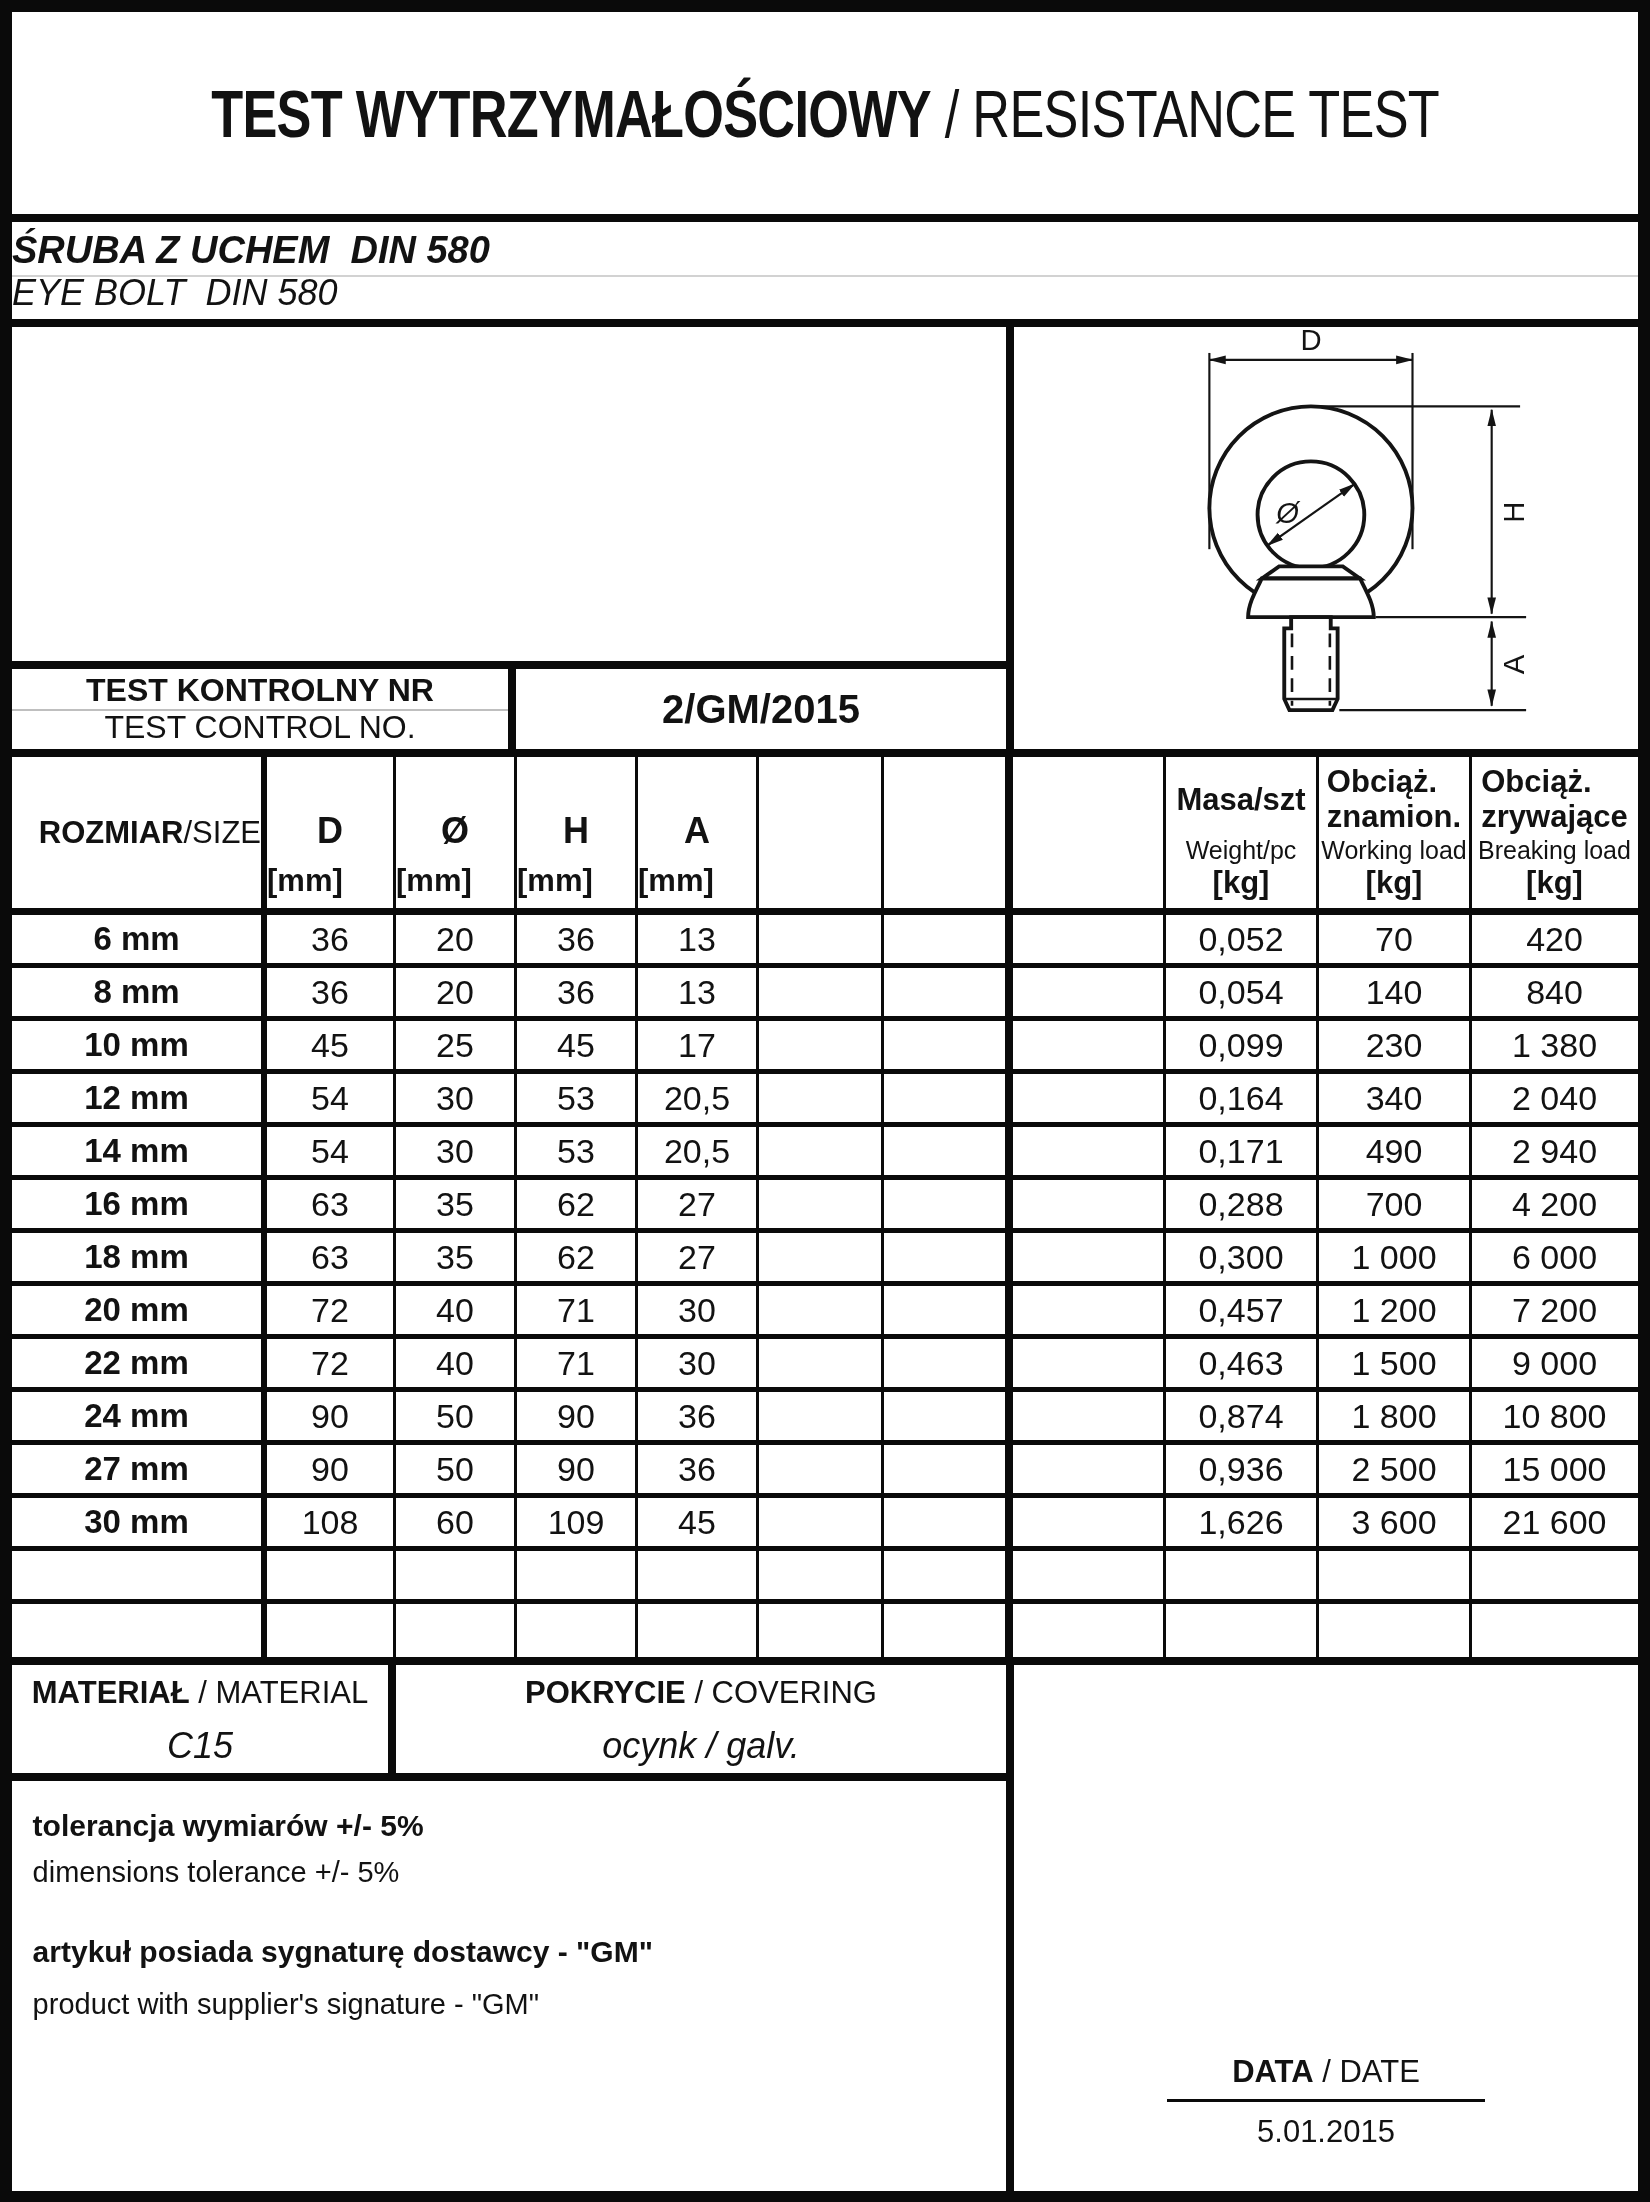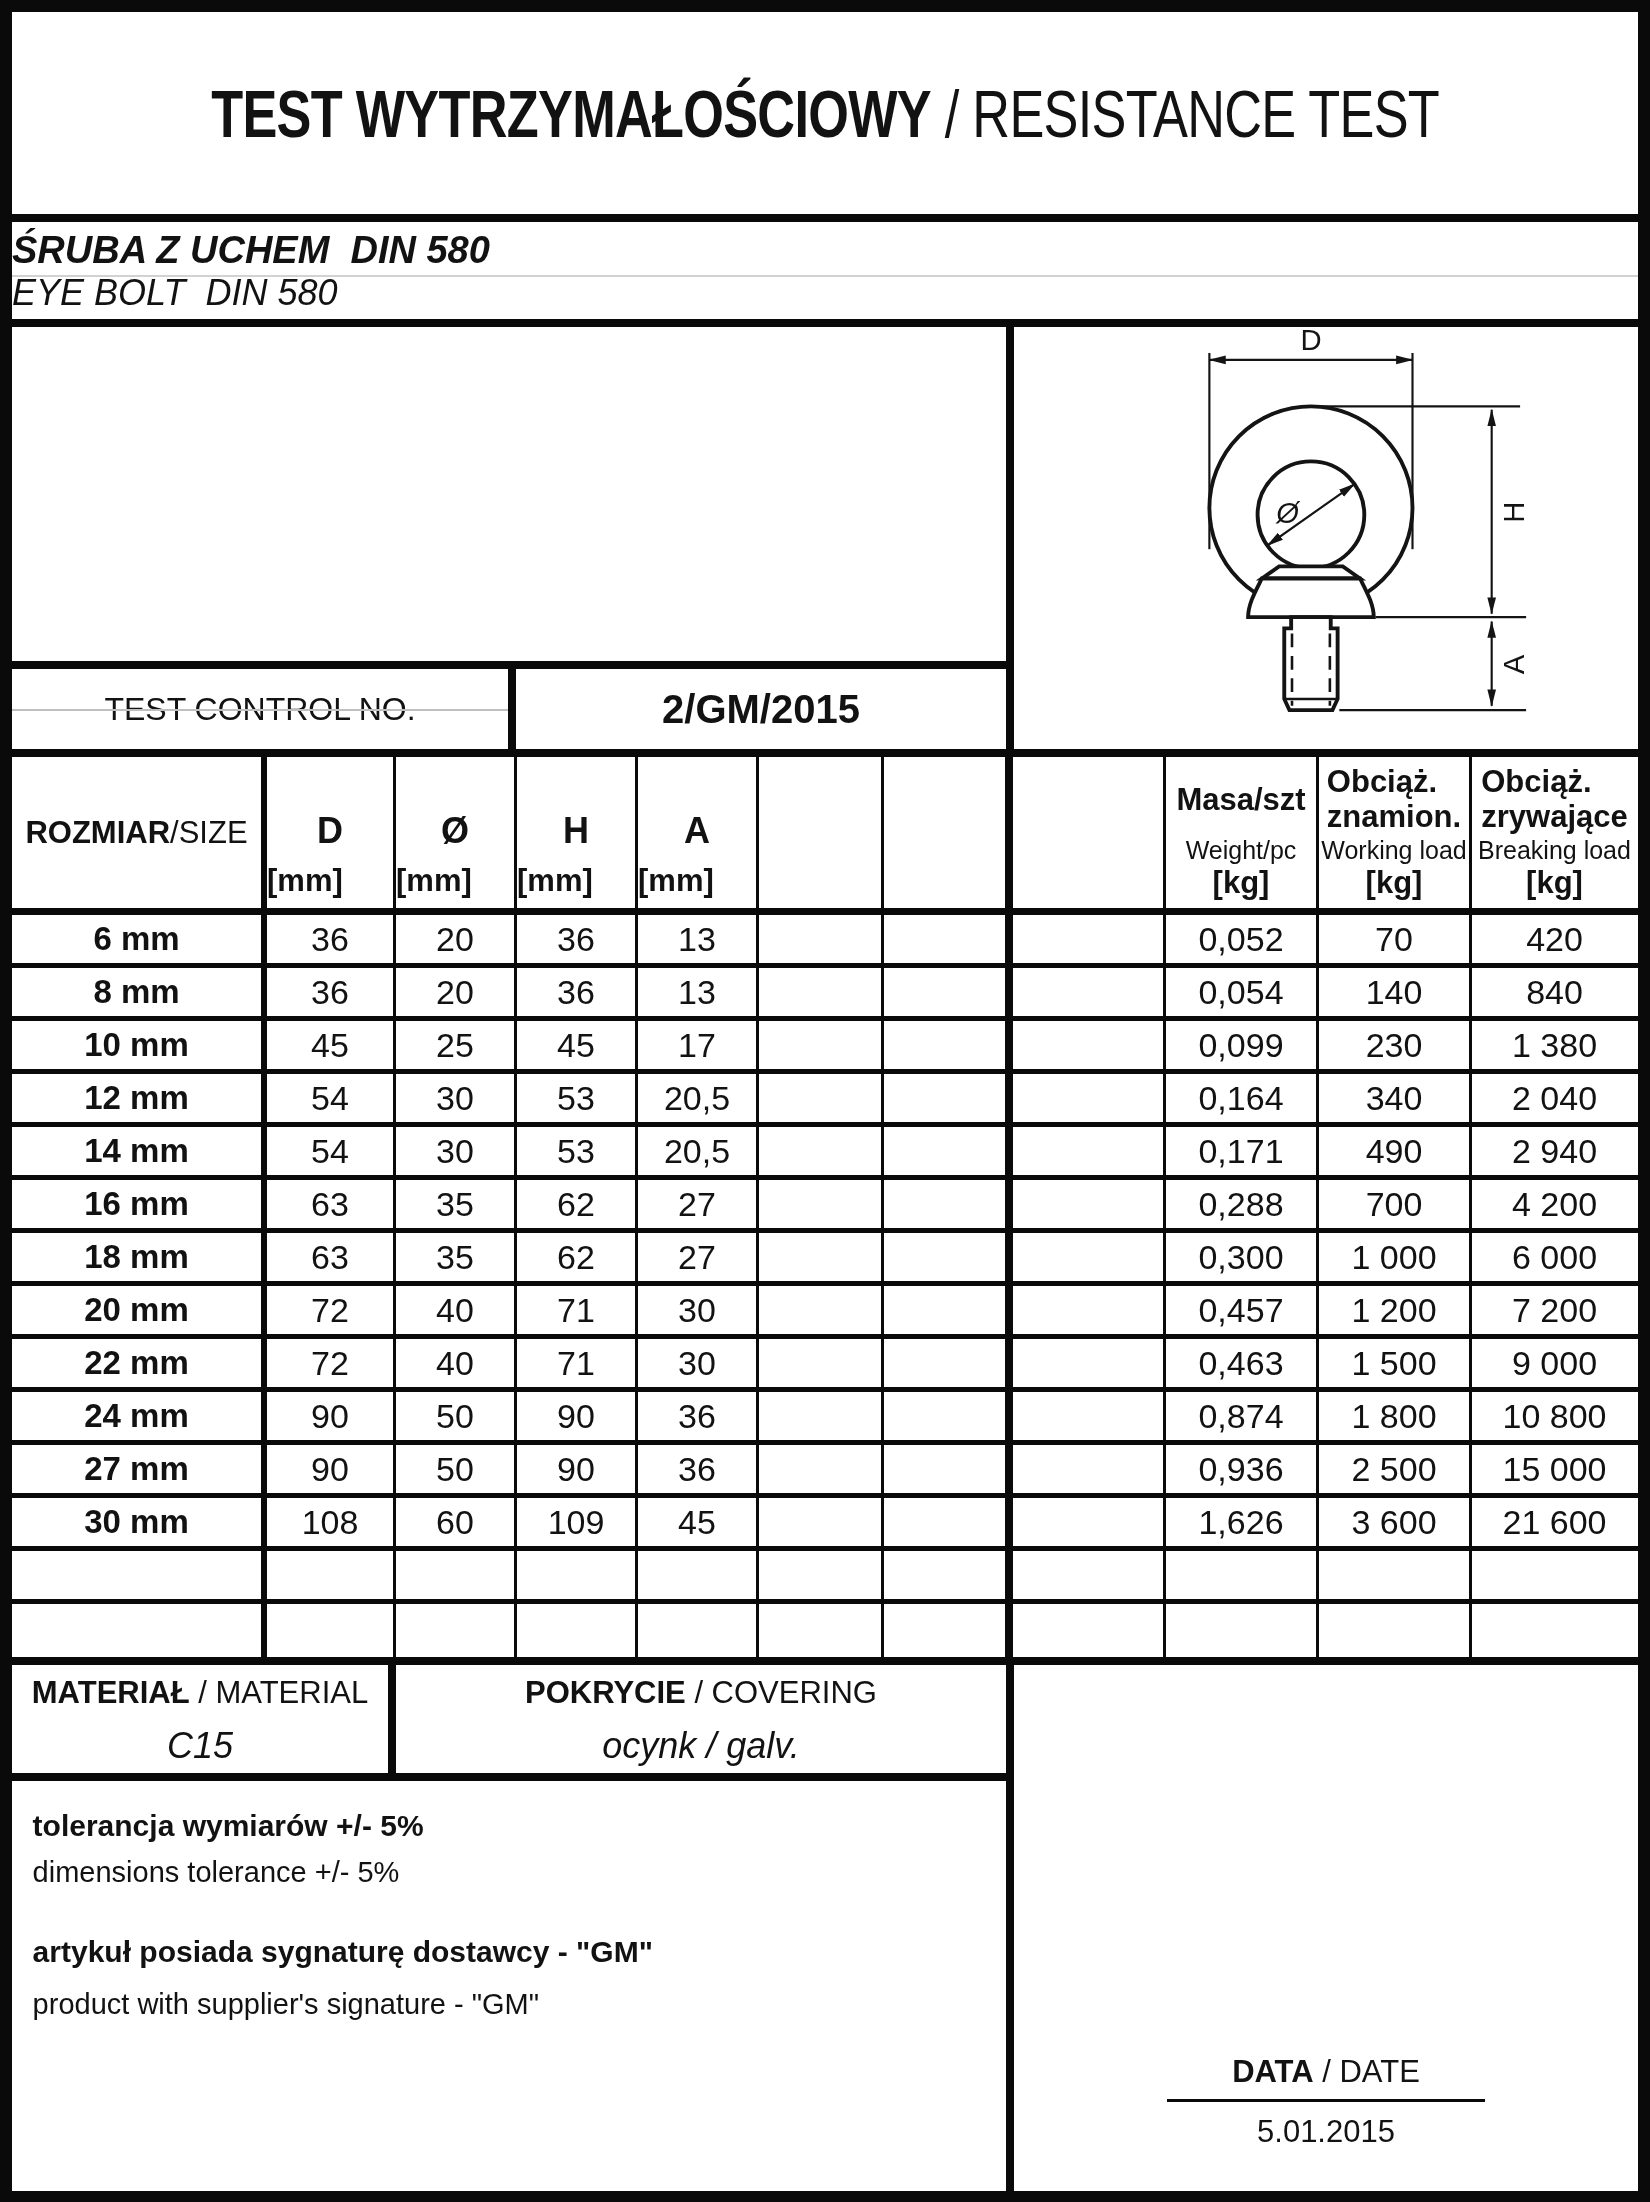--- a/index.html
+++ b/index.html
@@ -39,21 +39,21 @@
   .tbody .trow:last-child { border-bottom: 0; }
   .cell, .hcell { flex: none; height: 100%; }
   .c1 { width: 249px; }
   .c2 { width: 132px; border-left: 6.9px solid #0a0a0a; }
   .c3, .c4, .c5 { width: 121px; border-left: 3.4px solid #0a0a0a; }
   .c6 { width: 125px; border-left: 3.4px solid #0a0a0a; }
   .c7 { width: 124px; border-left: 3.4px solid #0a0a0a; }
   .c8 { width: 158px; border-left: 8.6px solid #0a0a0a; }
   .c9, .c10 { width: 153px; border-left: 3.4px solid #0a0a0a; }
   .c11 { width: 168px; border-left: 3.4px solid #0a0a0a; }
-  .hsize { display: flex; align-items: center; justify-content: center; font-size: 31px; }
+  .hsize { display: flex; align-items: center; justify-content: flex-end; font-size: 31px; }
   .hdim { position: relative; }
   .hdim .letter { position: absolute; top: 53px; left: 0; right: 0; text-align: center; font-weight: 700; font-size: 36px; }
   .hdim .unit { position: absolute; bottom: 8.6px; left: 0; right: 0; font-weight: 700; font-size: 31px; }
   .hres { display: flex; flex-direction: column; align-items: center; }
   .respl { height: 77px; margin-top: 5.2px; display: flex; flex-direction: column; justify-content: center; text-align: left; font-weight: 700; font-size: 31px; line-height: 35px; }
   .resen { font-size: 25px; white-space: nowrap; }
   .resunit { margin-top: auto; margin-bottom: 6.9px; font-weight: 700; font-size: 31px; }
   .cell { display: flex; align-items: center; justify-content: center; font-size: 34px; }
   .cell.size { font-weight: 700; font-size: 33px; }
   
@@ -97,20 +97,21 @@
     <div class="subtitle-line1">ŚRUBA Z UCHEM  DIN 580</div>
     <div class="subtitle-line2">EYE BOLT  DIN 580</div>
   </div>
 
   <div class="rowA">
     <div class="rowA-left">
       <div class="supplier-space"></div>
       <div class="test-row">
         <div class="test-left">
           <div class="test-sep"></div>
+          <div class="l1">TEST KONTROLNY NR</div>
           <div class="l2">TEST CONTROL NO.</div>
         </div>
         <div class="test-right">2/GM/2015</div>
       </div>
     </div>
     <div class="rowA-right">
 
       <svg class="drawing-svg" width="624" height="422" viewBox="0 0 725 490" xmlns="http://www.w3.org/2000/svg">
         <defs>
           <marker id="ah" viewBox="0 0 20 12" refX="19" refY="6" markerWidth="20" markerHeight="12" markerUnits="userSpaceOnUse" orient="auto-start-reverse">

